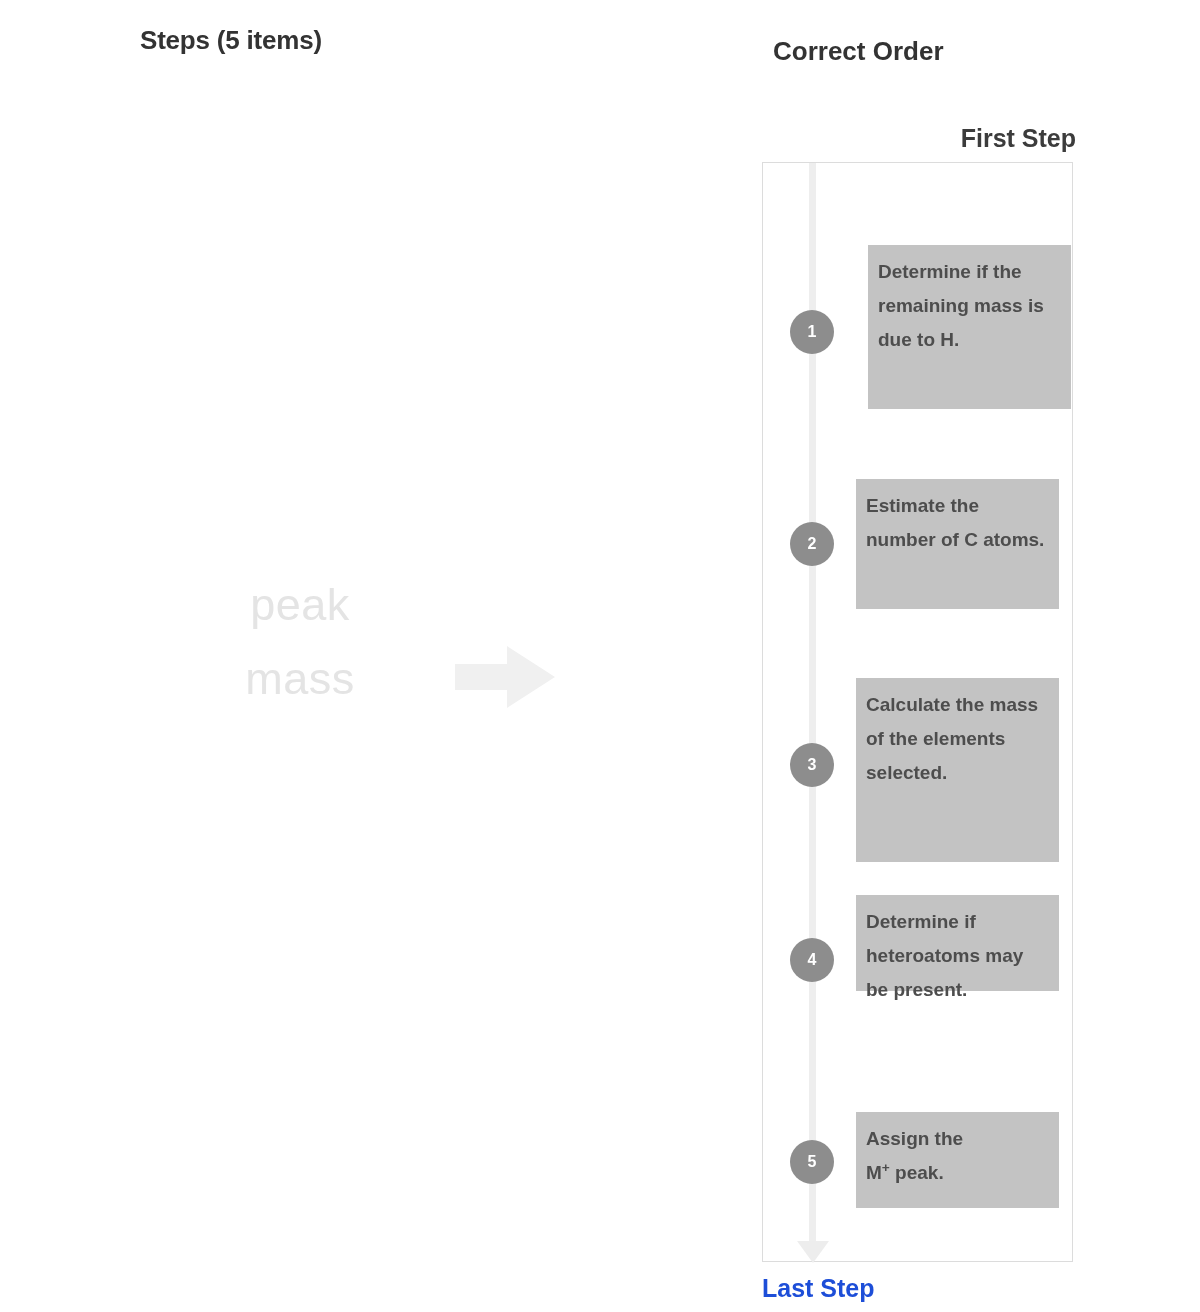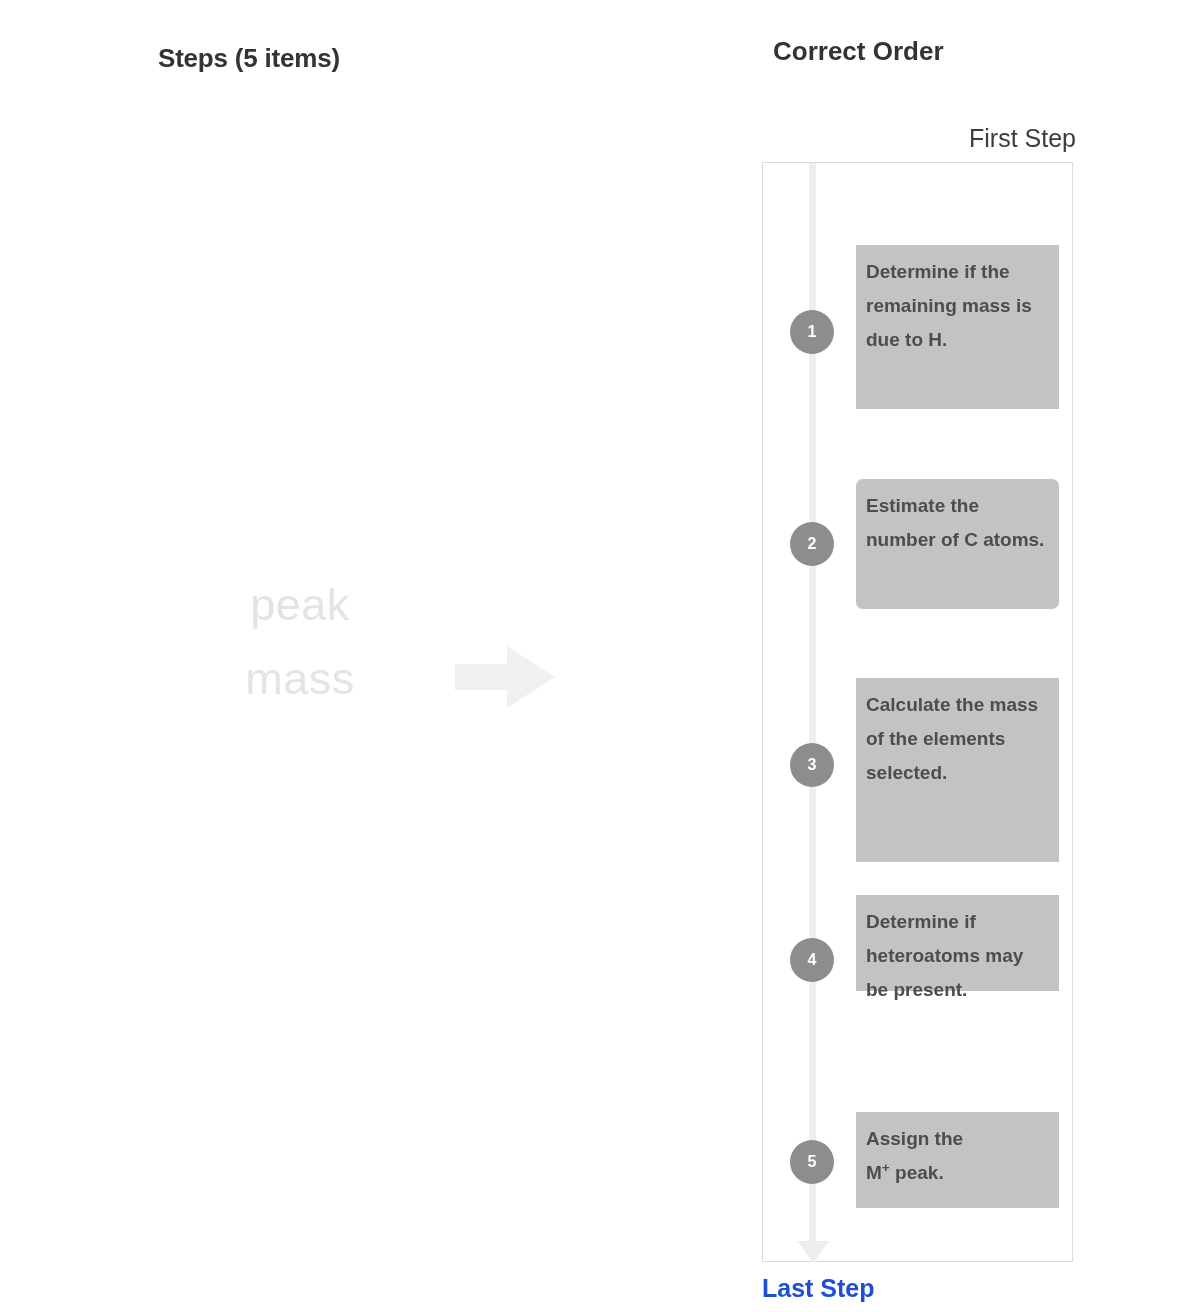--- a/index.html
+++ b/index.html
@@ -23,21 +23,21 @@
     top: 26px;
     width: 600px;
     height: 1260px;
   }
   .source-title {
     font-size: 26px;
     font-weight: bold;
     color: #333333;
     letter-spacing: -0.2px;
     line-height: 1.15;
-    margin: 18px;
+    margin: 0;
   }
   .source-subtitle {
     font-size: 22px;
     font-style: italic;
     color: #4a4a4a;
     line-height: 1.3;
     margin-top: 8px;
   }
   .empty-zone {
     position: absolute;
@@ -81,21 +81,21 @@
     margin: 11px;
     line-height: 1.15;
   }
   .first-step-label {
     position: absolute;
     left: 0;
     top: 98px;
     width: 314px;
     text-align: right;
     font-size: 25px;
-    font-weight: 400;
+    font-weight: 700;
     color: #3c3c3c;
   }
   .last-step-label {
     position: absolute;
     left: 0;
     top: 1248px;
     width: 314px;
     text-align: left;
     font-size: 25px;
     font-weight: 700;
@@ -200,26 +200,26 @@
 
   <div class="first-step-label">First Step</div>
 
   <div class="dropzone">
 
     <div class="timeline-line"></div>
     <div class="timeline-arrowhead"></div>
 
     <div class="step-row" style="top:82px;">
       <div class="step-badge" style="top:65px;">1</div>
-      <div class="step-card" style="top:0px; height:164px;">Determine if the remaining mass is due to H.</div>
+      <div class="step-card" style="top:0px; height:164px;margin-left:12px;">Determine if the remaining mass is due to H.</div>
     </div>
 
     <div class="step-row" style="top:316px;">
       <div class="step-badge" style="top:43px;">2</div>
-      <div class="step-card" style="top:0px; height:130px;border-radius:7px;">Estimate the number of C atoms.</div>
+      <div class="step-card" style="top:0px; height:130px;">Estimate the number of C atoms.</div>
     </div>
 
     <div class="step-row" style="top:515px;">
       <div class="step-badge" style="top:65px;">3</div>
       <div class="step-card" style="top:0px; height:184px;">Calculate the mass of the elements selected.</div>
     </div>
 
     <div class="step-row" style="top:732px;">
       <div class="step-badge" style="top:43px;">4</div>
       <div class="step-card" style="top:0px; height:96px;">Determine if heteroatoms may be present.</div>

